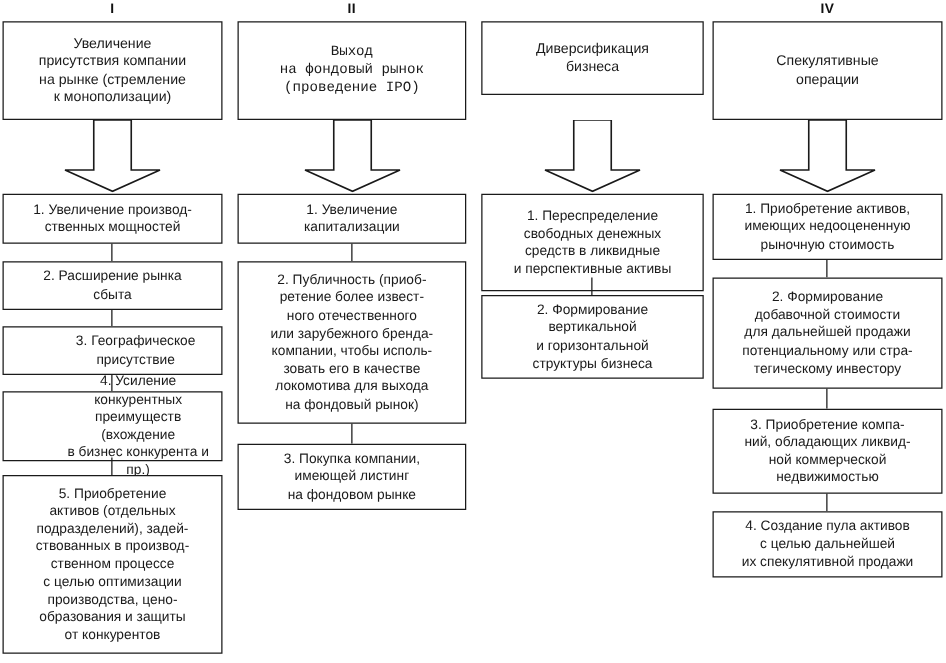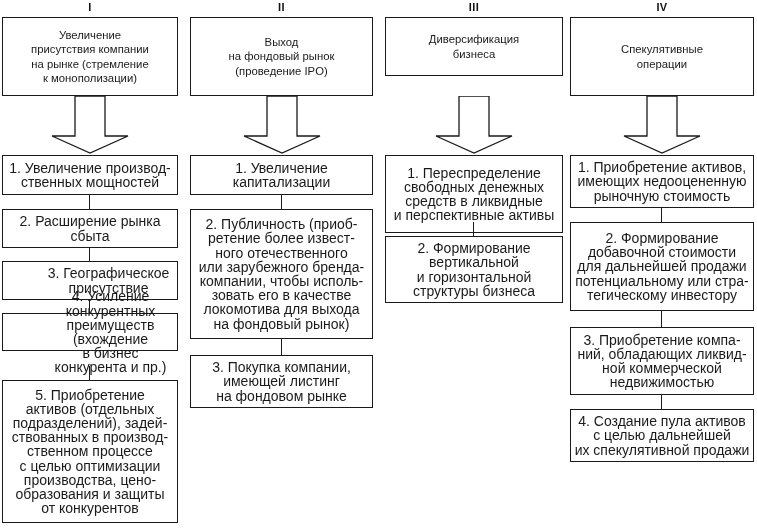--- a/index.html
+++ b/index.html
@@ -44,21 +44,21 @@
     box-sizing: border-box;
     border: 1.3px solid #1a1a1a;
     background: #ffffff;
     display: flex;
     align-items: center;
     justify-content: center;
     text-align: center;
     padding: 2px 3px;
   }
   .node-label {
-    font-size: 14px;
+    font-size: 11px;
     line-height: 14.2px;
     white-space: pre-line;
     display: block;
     width: 100%;
   }
   .head-node .node-label {
     font-size: 11.3px;
     line-height: 14.4px;
   }
   .connector {
@@ -104,21 +104,21 @@
 сбыта</span>
     </div>
     <div class="connector" style="left:87px; top:248px; height:13px;"></div>
 
     <div class="node" style="top:261px; width:176px; height:39px;padding-left:40px;">
       <span class="node-label">3. Географическое
 присутствие</span>
     </div>
     <div class="connector" style="left:87px; top:300px; height:13px;"></div>
 
-    <div class="node" style="top:313px; width:176px; height:38px;padding-left:44px;">
+    <div class="node" style="top:313px; width:176px; height:56px;padding-left:44px;">
       <span class="node-label">4. Усиление конкурентных
 преимуществ (вхождение
 в бизнес конкурента и пр.)</span>
     </div>
     <div class="connector" style="left:87px; top:366px; height:14px;"></div>
 
     <div class="node" style="top:380px; width:176px; height:143px;">
       <span class="node-label">5. Приобретение
 активов (отдельных
 подразделений), задей-
@@ -127,21 +127,21 @@
 с целью оптимизации
 производства, цено-
 образования и защиты
 от конкурентов</span>
     </div>
   </div>
 
   <div class="column" style="left:190px; width:183px;">
     <div class="col-numeral">II</div>
 
-    <div class="node head-node" style="top:17px; width:183px; height:79px;">
+    <div class="node head-node" style="top:17px; width:183px; height:79px;font-family:Liberation Mono, monospace;">
       <span class="node-label">Выход
 на фондовый рынок
 (проведение IPO)</span>
     </div>
 
     <div class="big-arrow" style="top:96px; left:52px;">
       <svg width="80" height="58" viewBox="0 0 80 58">
         <polygon points="25,0 55,0 55,40 78,40 40,57 2,40 25,40" fill="#ffffff" stroke="#1a1a1a" stroke-width="1.3" stroke-linejoin="miter"></polygon>
       </svg>
     </div>
@@ -165,21 +165,20 @@
     <div class="connector" style="left:91px; top:339px; height:16px;"></div>
 
     <div class="node" style="top:355px; width:183px; height:53px;">
       <span class="node-label">3. Покупка компании,
 имеющей листинг
 на фондовом рынке</span>
     </div>
   </div>
 
   <div class="column" style="left:385px; width:178px;">
-    <div class="col-numeral">III</div>
 
     <div class="node head-node" style="top:17px; width:178px; height:59px;justify-content:center;">
       <span class="node-label">Диверсификация
 бизнеса</span>
     </div>
 
     <div class="big-arrow" style="top:96px; left:49px;">
       <svg width="80" height="58" viewBox="0 0 80 58">
         <polygon points="25,0 55,0 55,40 78,40 40,57 2,40 25,40" fill="#ffffff" stroke="#1a1a1a" stroke-width="1.3" stroke-linejoin="miter"></polygon>
       </svg>

